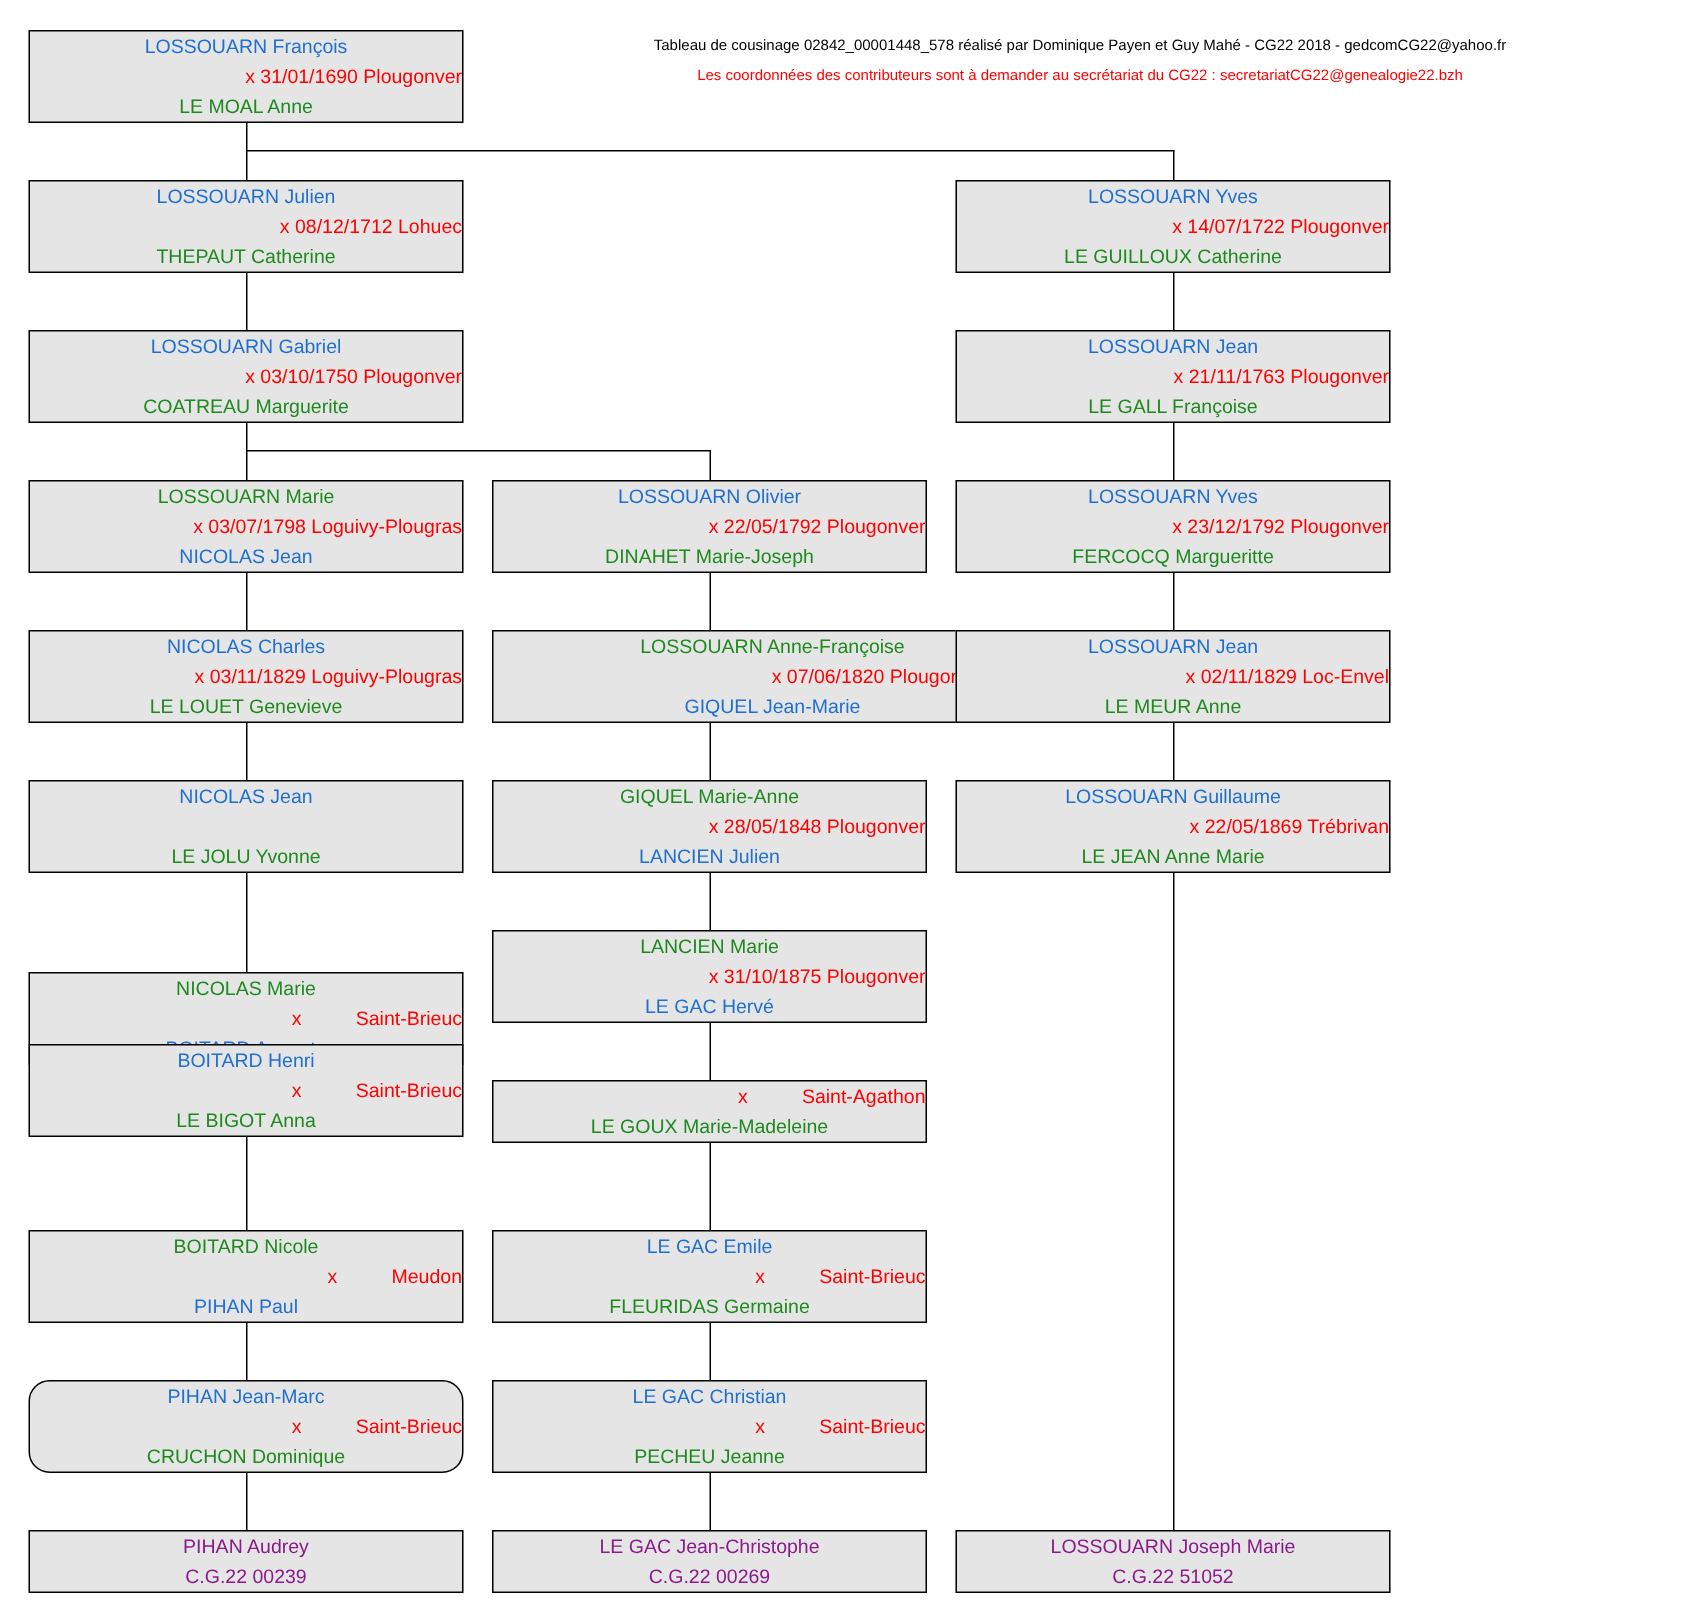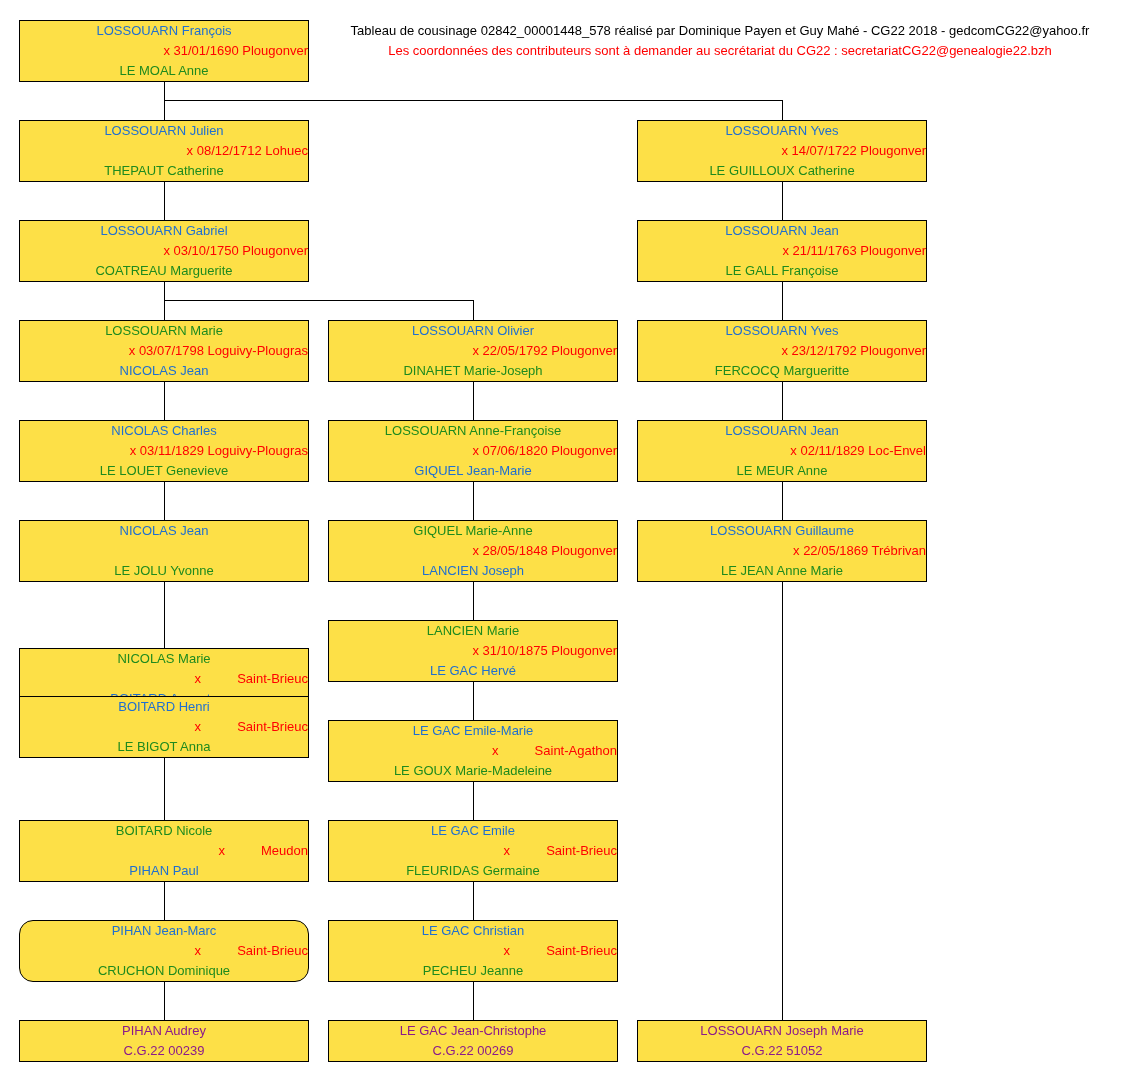--- a/index.html
+++ b/index.html
@@ -1,21 +1,21 @@
 <!DOCTYPE html>
 <html><head>
 <meta charset="utf-8">
 <style>
   html, body { margin:0; padding:0; background:#ffffff; }
   body { width:1126px; height:1081px; position:relative; overflow:hidden;
          font-family:"Liberation Sans", "DejaVu Sans", sans-serif; font-size:13px; }
-  .hdr { position:absolute; left:320px; width:800px; text-align:center; font-size:13px; line-height:20px; }
+  .hdr { position:absolute; left:320px; width:800px; text-align:center; font-size:10px; line-height:20px; }
   .hdr1 { top:21px; color:#000; }
   .hdr2 { top:41px; color:#ff0000; }
-  .box { position:absolute; width:288px; border:1px solid #000; background:#fde047;
+  .box { position:absolute; width:288px; border:1px solid #000; background:#e5e5e5;
          box-sizing:content-box; text-align:center; }
   .box .ln { height:20px; line-height:20px; white-space:pre; }
   .c-blue { color:#1f6fd0; }
   .c-red { color:#ff0000;text-align:right; }
   .c-green { color:#1e8a1e; }
   .c-purple { color:#8b1a8b; }
   .vl { position:absolute; width:1px; background:#000; }
   .hl { position:absolute; height:1px; background:#000; }
 </style>
 </head>
@@ -89,37 +89,36 @@
 <div class="box" style="left:19px;top:1020px;">
   <div class="ln c-purple">PIHAN Audrey</div>
   <div class="ln c-purple">C.G.22 00239</div>
 </div>
 
 <div class="box" style="left:328px;top:320px;">
   <div class="ln c-blue">LOSSOUARN Olivier</div>
   <div class="ln c-red">x 22/05/1792 Plougonver</div>
   <div class="ln c-green">DINAHET Marie-Joseph</div>
 </div>
-<div class="box" style="left:328px;top:420px;">
+<div class="box" style="left:328px;top:420px;padding-left:42px;">
   <div class="ln c-green">LOSSOUARN Anne-Françoise</div>
   <div class="ln c-red">x 07/06/1820 Plougonver</div>
   <div class="ln c-blue">GIQUEL Jean-Marie</div>
 </div>
 <div class="box" style="left:328px;top:520px;">
   <div class="ln c-green">GIQUEL Marie-Anne</div>
   <div class="ln c-red">x 28/05/1848 Plougonver</div>
-  <div class="ln c-blue">LANCIEN Joseph</div>
+  <div class="ln c-blue">LANCIEN Julien</div>
 </div>
 <div class="box" style="left:328px;top:620px;">
   <div class="ln c-green">LANCIEN Marie</div>
   <div class="ln c-red">x 31/10/1875 Plougonver</div>
   <div class="ln c-blue">LE GAC Hervé</div>
 </div>
 <div class="box" style="left:328px;top:720px;">
-  <div class="ln c-blue">LE GAC Emile-Marie</div>
   <div class="ln c-red">x          Saint-Agathon</div>
   <div class="ln c-green">LE GOUX Marie-Madeleine</div>
 </div>
 <div class="box" style="left:328px;top:820px;">
   <div class="ln c-blue">LE GAC Emile</div>
   <div class="ln c-red">x          Saint-Brieuc</div>
   <div class="ln c-green">FLEURIDAS Germaine</div>
 </div>
 <div class="box" style="left:328px;top:920px;">
   <div class="ln c-blue">LE GAC Christian</div>

